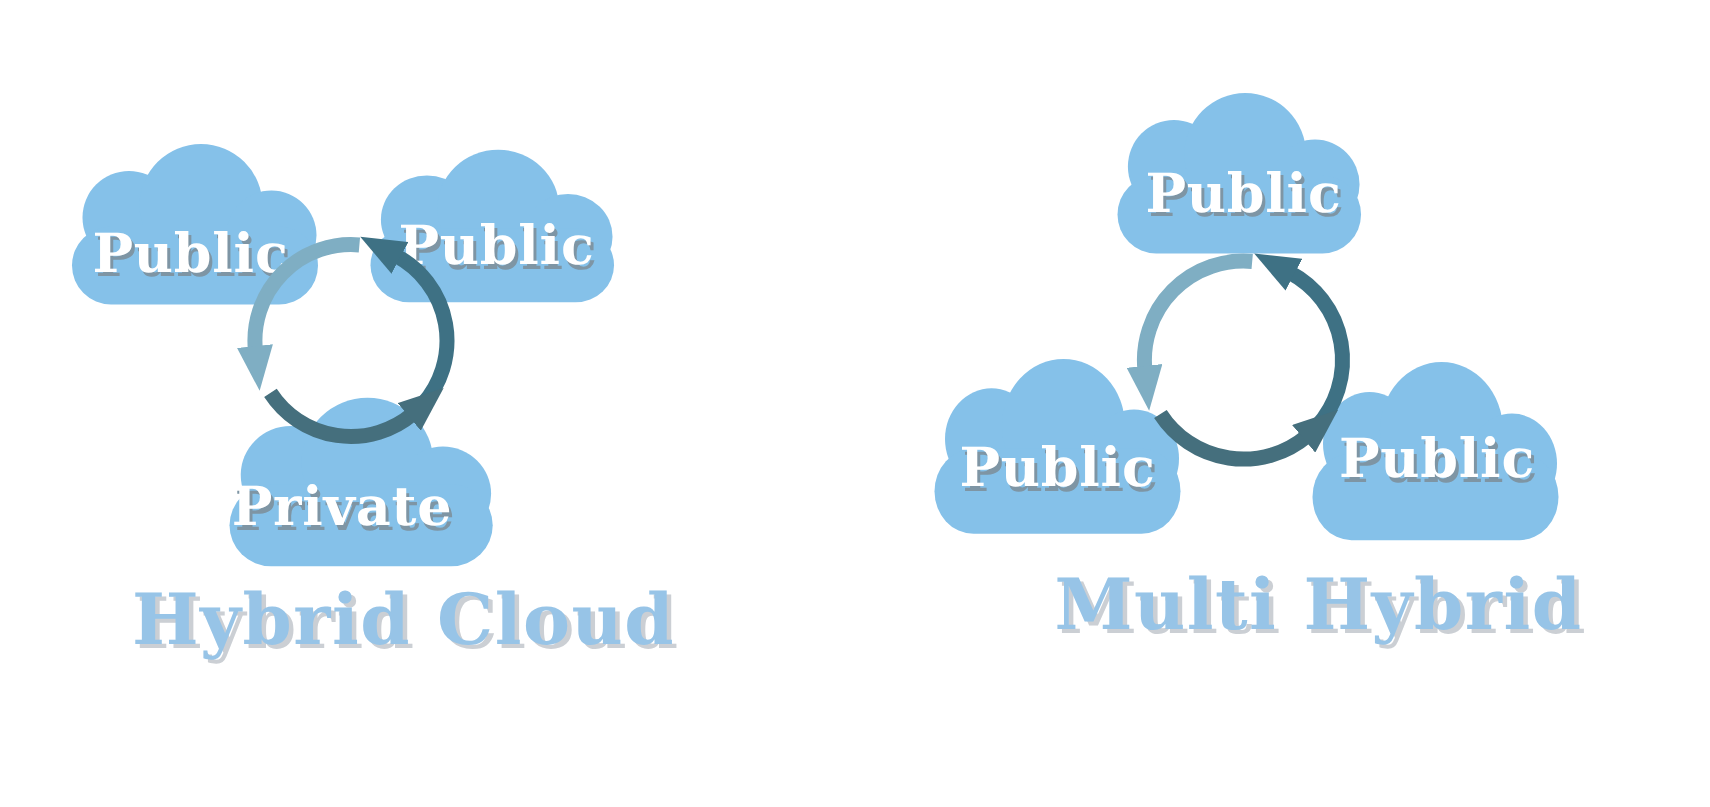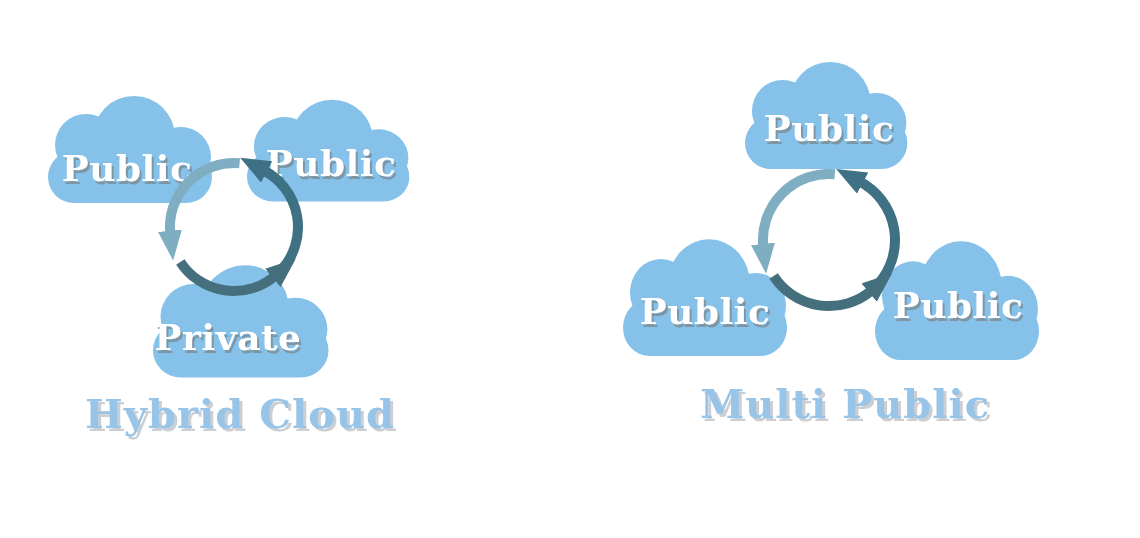--- a/index.html
+++ b/index.html
@@ -28,24 +28,24 @@
   .arc-dark{stroke:var(--arc_dark,#3e7184);}
   .arc-light{stroke:var(--arc_light,#7faec3);}
   .arc-bottom{stroke:var(--arc_bottom,#456f7d);}
   .head-dark{fill:var(--arc_dark,#3e7184);}
   .head-light{fill:var(--arc_light,#7faec3);}
   .head-bottom{fill:var(--arc_bottom,#456f7d);}
 
   .title{
     position:absolute;
     width:420px;
-    text-align:center;
+    text-align:right;
     font-family:"DejaVu Serif", serif;
     font-weight:bold;
-    font-size:40px;
+    font-size:47px;
     line-height:44px;
     letter-spacing:1px;
     color:var(--title,#97c4e7);
     text-shadow:3px 3px 0 var(--title_shadow,#cbcfd4);
     white-space:nowrap;
   }
   .title-hybrid{left:30px;top:392px;}
   .title-multi{left:635px;top:382px;}
 </style>
 </head>
@@ -99,14 +99,14 @@
 
       <g>
         <path class="arc arc-dark" d="M 878.0 284.2 A 66 66 0 0 0 860.0 181.7" marker-end="url(#headDark)"></path>
         <path class="arc arc-light" d="M 834.8 174.3 A 66 66 0 0 0 763.3 246.9" marker-end="url(#headLight)"></path>
         <path class="arc arc-bottom" d="M 773.6 276.0 A 66 66 0 0 0 871.4 290.6" marker-end="url(#headBottom)"></path>
       </g>
     </g>
   </svg>
 
   <div class="title title-hybrid">Hybrid Cloud</div>
-  <div class="title title-multi">Multi Public</div>
+  <div class="title title-multi">Multi Hybrid</div>
 </div>
 
 </body></html>

